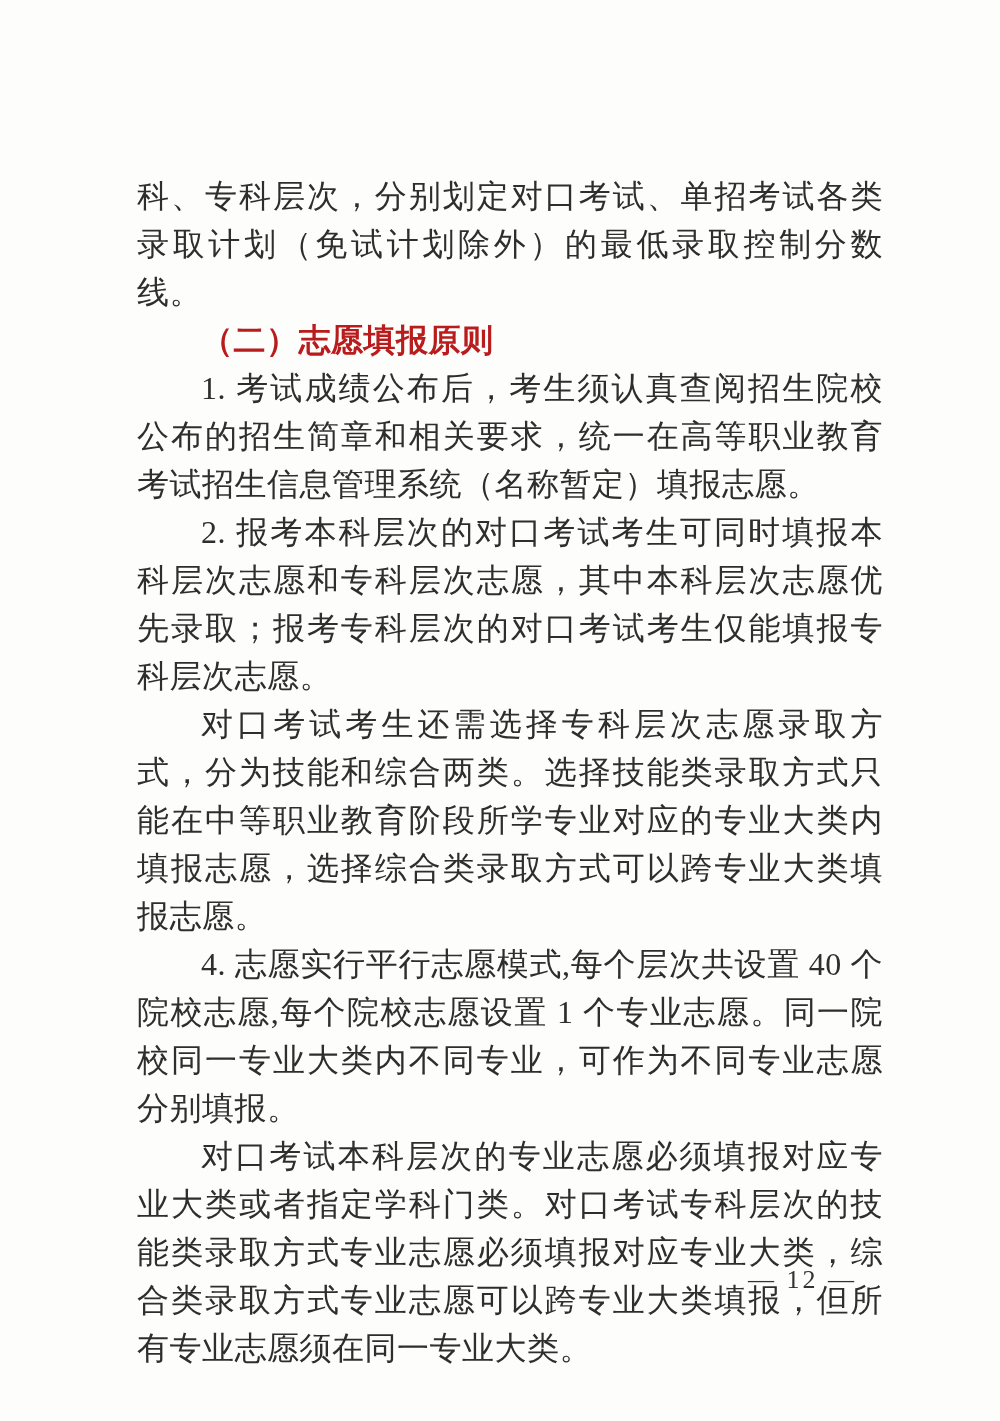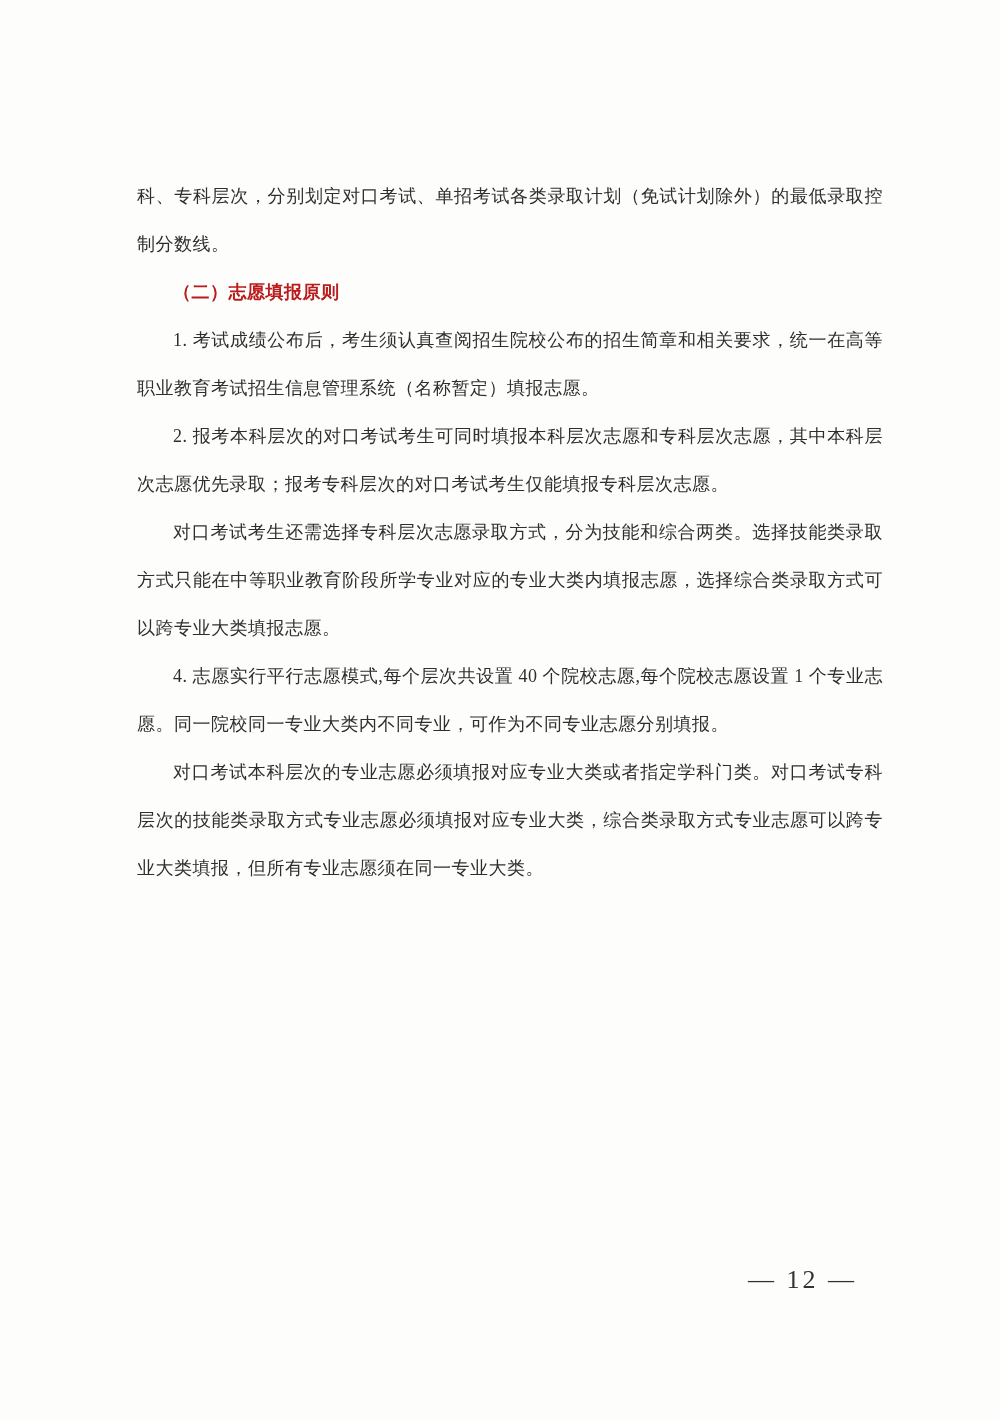--- a/index.html
+++ b/index.html
@@ -19,21 +19,21 @@
   }
   .text-block {
     position: absolute;
     left: 137px;
     top: 172px;
     width: 746px;
     filter: blur(0.3px);
   }
   .para {
     margin: 0;
-    font-size: 18px;
+    font-size: 32px;
     line-height: 48px;
     text-indent: 2em;
     text-align: justify;
     text-align-last: left;
     letter-spacing: 0.5px;
   }
   .para.no-indent {
     text-indent: 0;
   }
   .para.heading {

